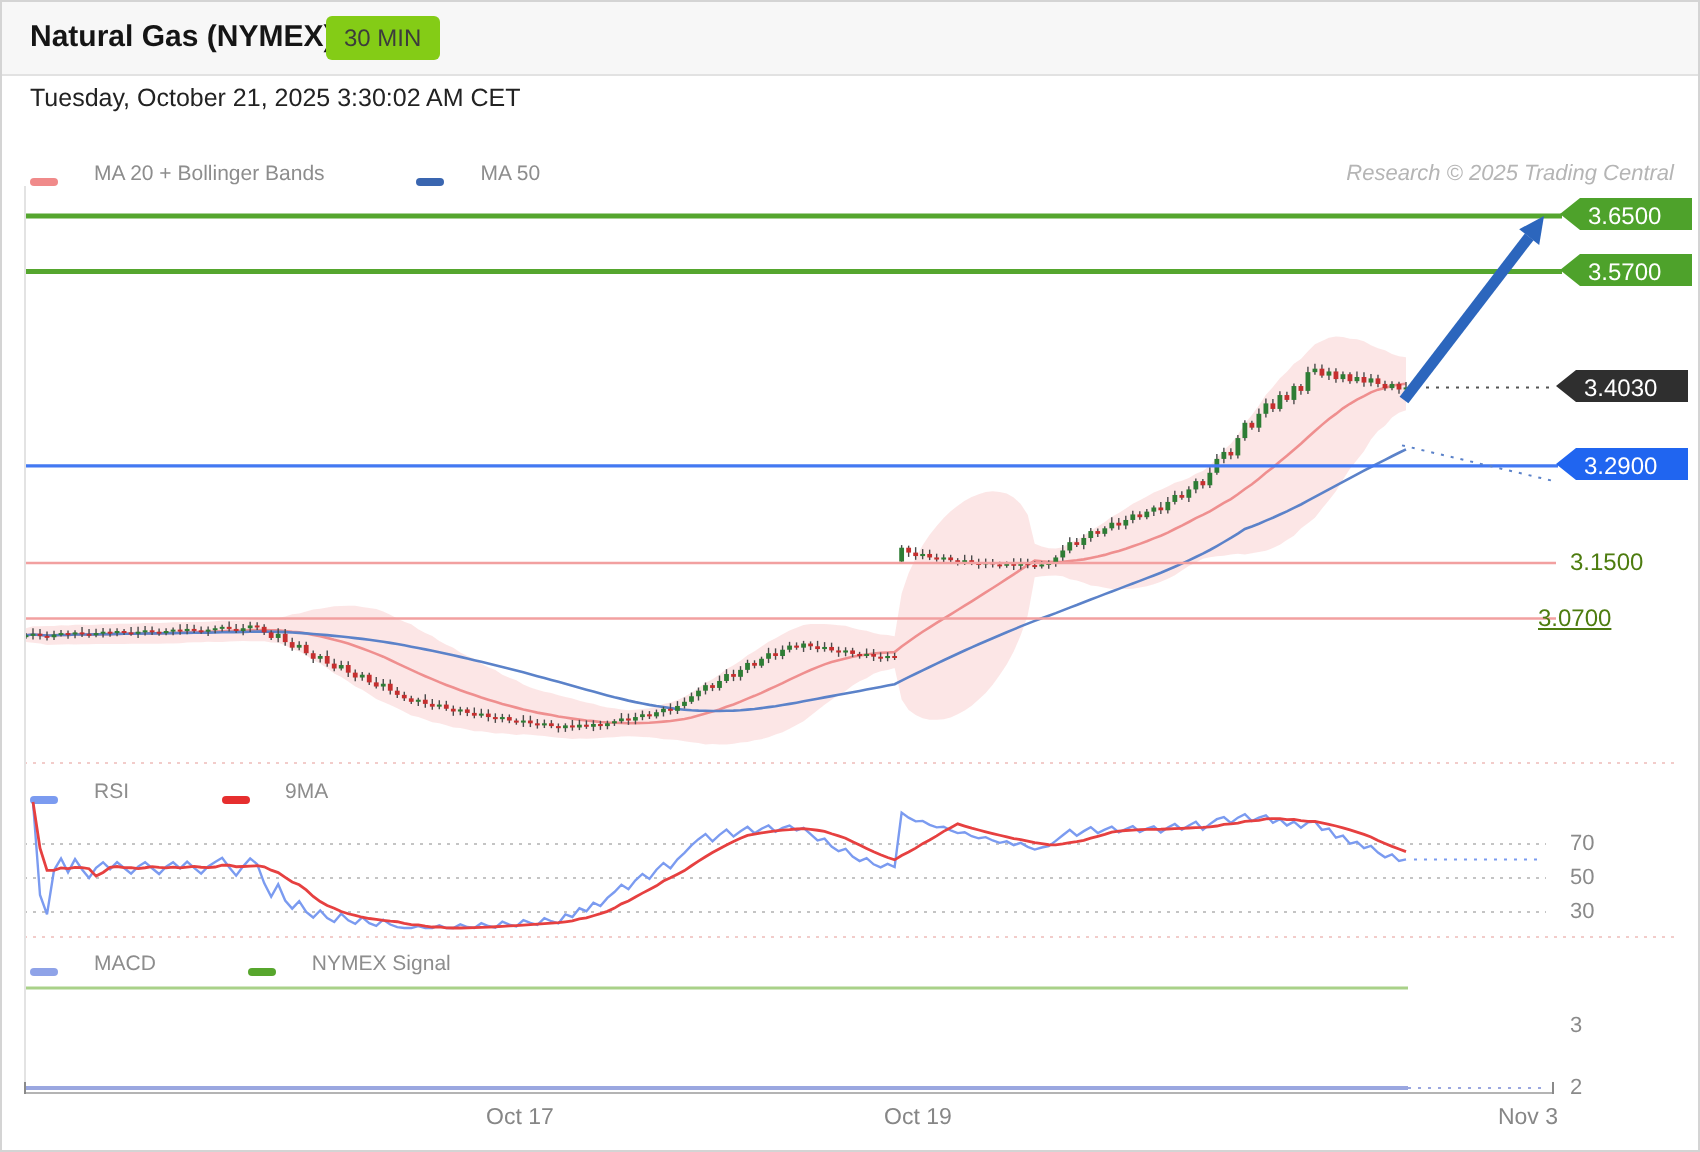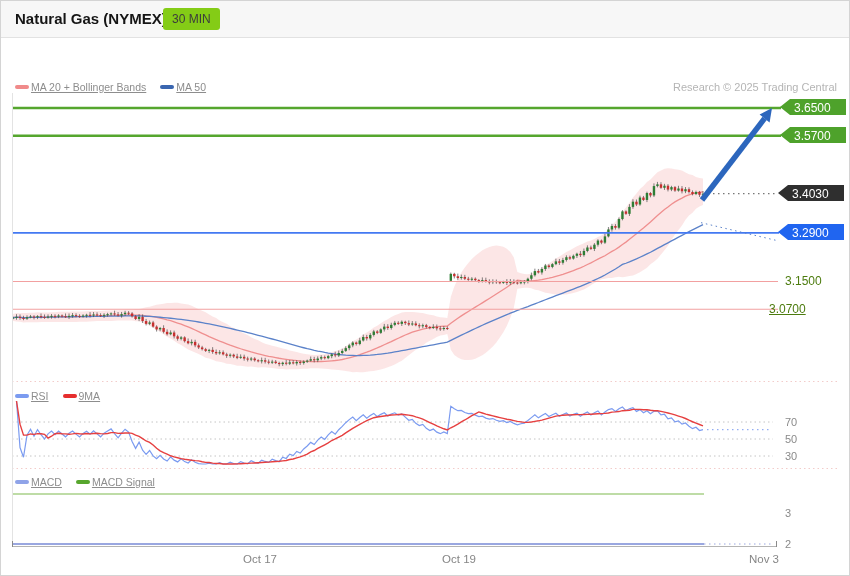--- a/index.html
+++ b/index.html
@@ -3,42 +3,43 @@
 <meta charset="utf-8">
 <style>
   html,body{margin:0;padding:0;background:#fff;}
   .frame{position:relative;width:848px;height:574px;border:1px solid #d4d4d4;background:#fff;
          font-family:"Liberation Sans",sans-serif;overflow:hidden;}
   .hdr{position:absolute;left:0;top:0;width:100%;height:36px;background:#f7f7f7;border-bottom:1px solid #e2e2e2;}
   .hdr-title{position:absolute;left:14px;top:9px;font-size:15px;font-weight:bold;color:#151515;}
   .hdr-badge{position:absolute;left:162px;top:7px;background:#84cc16;color:#3c3c3c;font-size:12px;
              padding:4px 9px;border-radius:3px;}
   .dateline{position:absolute;left:14px;top:41px;font-size:12.5px;color:#222;}
-  .legend{position:absolute;font-size:10.5px;color:#8d8d8d;display:flex;align-items:center;gap:2px;text-decoration:underline;}
+  .legend{position:absolute;font-size:10.5px;color:#8d8d8d;display:flex;align-items:flex-end;gap:18px;}
   .sw{display:inline-block;width:14px;height:4px;border-radius:2px;}
   .lg-gap{width:10px;}
-  .research{position:absolute;right:12px;top:80px;font-size:11px;color:#b5b5b5;}
+  .research{position:absolute;right:12px;top:80px;font-size:11px;color:#b5b5b5;font-style:italic;}
   svg{position:absolute;left:0;top:0;z-index:1;}
   .tag{position:absolute;height:16px;line-height:18px;color:#fff;font-size:12px;
        padding-left:14px;width:52px;z-index:2;
        clip-path:polygon(10px 0,100% 0,100% 100%,10px 100%,0 50%);}
   .lvl-txt{position:absolute;font-size:12px;color:#4d7c0f;z-index:2;}
   .ax-lbl{position:absolute;font-size:11.5px;color:#868686;z-index:2;transform:translateX(-50%);}
   .sc-lbl{position:absolute;font-size:11px;color:#8a8a8a;z-index:2;}
 </style>
 </head>
 <body>
 
 <div class="frame">
 
   <div class="hdr">
     <div class="hdr-title">Natural Gas (NYMEX)</div>
     <div class="hdr-badge">30 MIN</div>
   </div>
 
+  <div class="dateline">Tuesday, October 21, 2025 3:30:02 AM CET</div>
 
   <div class="legend" style="left:14px;top:80px;">
     <span class="sw" style="background:#f08a8a;"></span>
     <span>MA 20 + Bollinger Bands</span>
     <span class="lg-gap"></span>
     <span class="sw" style="background:#3a66b0;"></span>
     <span>MA 50</span>
   </div>
   <div class="research">Research © 2025 Trading Central</div>
 
@@ -48,21 +49,21 @@
     <span class="lg-gap"></span>
     <span class="sw" style="background:#e62e2e;"></span>
     <span>9MA</span>
   </div>
 
   <div class="legend" style="left:14px;top:475px;">
     <span class="sw" style="background:#8fa3e8;"></span>
     <span>MACD</span>
     <span class="lg-gap"></span>
     <span class="sw" style="background:#57a62d;"></span>
-    <span>MACD Signal</span>
+    <span>NYMEX Signal</span>
   </div>
 
   <svg id="chart-svg" width="848" height="574" viewBox="0 0 848 574">
       <defs>
         <clipPath id="cm">
           <rect x="11" y="92" width="766" height="290"></rect>
         </clipPath>
       </defs>
       <g clip-path="url(#cm)">
         <polygon points="12,313.1180000000001 15.50253807106599,312.07700000000006 19.00507614213198,312.1367632578597 22.507614213197968,312.04037370741406 26.01015228426396,311.9933972529345 29.51269035532995,311.633746876843 33.015228426395936,311.6919193548076 36.51776649746193,311.36536432457353 40.02030456852792,311.383 43.52284263959391,311.47256953376655 47.0253807106599,311.40109425597245 50.52791878172589,311.14177743813696 54.03045685279188,311.1280156772756 57.53299492385787,310.85964264375804 61.035532994923855,310.8212756527296 64.53807106598984,310.8721688236151 68.04060913705584,310.77956949597785 71.54314720812184,310.550701468237 75.04568527918782,310.50365052770906 78.5482233502538,310.53867321886503 82.0507614213198,310.4131713308277 85.55329949238579,310.15058256335595 89.05583756345177,310.110337028429 92.55837563451777,310.04631186916333 96.06091370558376,309.9689984461172 99.56345177664974,309.94937488697303 103.06598984771574,309.8519646328322 106.56852791878173,309.5772125547562 110.07106598984771,309.2006214205875 113.57360406091371,309.2108513028034 117.0761421319797,309.23053808670824 120.57868020304569,309.069337028429 124.08121827411168,308.6440945279151 127.58375634517766,308.4179139403917 131.08629441624367,308.4179139403917 134.58883248730965,308.0216697487115 138.09137055837564,307.97870044223043 141.59390862944161,307.2582008508989 145.0964467005076,306.1723830041211 148.5989847715736,305.73376324845697 152.1015228426396,304.76462339134537 155.60406091370558,303.74508729546784 159.10659898477158,303.34667721434494 162.60913705583758,302.7513268413274 166.11167512690355,302.09555504913817 169.61421319796955,301.994201791642 173.11675126903555,301.8261778123011 176.61928934010152,301.83042419678486 180.12182741116752,302.53104956505354 183.62436548223351,302.9830741224746 187.12690355329948,303.43799576355764 190.62944162436548,304.7251266218286 194.13197969543148,306.3974445951276 197.63451776649745,308.2403087675796 201.13705583756345,309.8253357329092 204.63959390862945,311.1498686658157 208.14213197969542,313.62480770944336 211.64467005076142,315.4524706527113 215.14720812182742,317.01464005926016 218.64974619289342,319.51283286086755 222.1522842639594,321.32297034017824 225.6548223350254,322.81811870364237 229.15736040609139,325.1896767885089 232.65989847715736,326.94168867399685 236.16243654822335,328.4091926731009 239.66497461928935,330.8293168904807 243.16751269035532,332.5734673930423 246.67005076142132,334.01535058892136 250.17258883248732,336.3227656216526 253.6751269035533,337.87737594369156 257.1776649746193,339.1536279849664 260.6802030456853,341.3026761100395 264.1827411167513,342.73619961167844 267.6852791878173,343.8233701115298 271.18781725888323,344.83569296196663 274.6903553299492,345.5290165923084 278.1928934010152,346.5988915749615 281.6954314720812,347.50722326175105 285.1979695431472,348.1885880766391 288.7005076142132,349.4098387372645 292.2030456852792,350.22535469373963 295.70558375634516,350.8952078190662 299.20812182741116,351.9615175200721 302.71065989847716,352.72182656483494 306.21319796954316,353.15816385265 309.71573604060916,353.7533440941979 313.21827411167516,354.07603133648513 316.7208121827411,353.8567329305506 320.2233502538071,353.4850030678772 323.7258883248731,353.12980693195686 327.2284263959391,352.22452580013845 330.7309644670051,351.0443062684834 334.2335025380711,350.25167703710815 337.73604060913704,349.0011974408462 341.23857868020303,347.40675932142705 344.74111675126903,345.38357977861574 348.24365482233503,343.055897194389 351.74619289340103,340.3607692869829 355.24873096446703,338.5861595272855 358.751269035533,336.23747930869877 362.25380710659897,333.5369256404723 365.75634517766497,331.5788467872881 369.25888324873097,329.3184879062145 372.76142131979697,326.6113104928004 376.26395939086296,324.66107750963556 379.76649746192896,322.2804218481514 383.2690355329949,319.87745047417536 386.7715736040609,318.1387230177511 390.2741116751269,316.0922389929158 393.7766497461929,314.24678361198687 397.2791878172589,312.92428744678693 400.7817258883249,311.50097445127153 404.28426395939084,311.01266416524595 407.78680203045684,310.94945753707293 411.28934010152284,310.9388360511076 414.79187817258884,311.23976980816315 418.29441624365484,311.65386878823534 421.79695431472084,311.886630002213 425.29949238578683,312.94236926440067 428.8020304568528,313.8363053201009 432.3045685279188,314.348580147362 435.8071065989848,315.5462154851079 439.3096446700508,316.27950981186007 442.81218274111677,316.53506253365447 446.31472081218277,317.11725080161403 449.8172588832487,295.75128317272674 453.3197969543147,285.54229059815754 456.8223350253807,278.0819770993334 460.3248730964467,271.5950635808573 463.8274111675127,266.401740152653 467.3299492385787,262.0357062956057 470.8324873096447,257.9817459443284 474.33502538071065,254.63172624894227 477.83756345177665,251.8824011501971 481.34010152284264,249.33912055831902 484.84263959390864,247.44485179230446 488.34517766497464,246.09792141335524 491.84771573604064,244.9851291949807 495.3502538071066,244.59494635968213 498.8527918781726,244.94074916436824 502.3553299492386,245.73525964033269 505.8578680203046,247.6877317013548 509.3604060913706,250.9931076097882 512.8629441624366,256.40434804210486 516.3654822335026,270.92046261505584 519.8680203045685,272.26272961313043 523.3705583756346,273.06773289485625 526.8730964467005,273.2095953353713 530.3756345177665,272.6509616863461 533.8781725888325,270.39219705975853 537.3807106598985,269.029210602835 540.8832487309645,266.96490000439724 544.3857868020305,264.1945847307343 547.8883248730965,262.2922012269082 551.3908629441624,260.0030670332799 554.8934010152284,257.3891390626059 558.3959390862944,255.51989062356878 561.8984771573604,253.31044929767657 565.4010152284264,250.87780141553657 568.9035532994924,249.17765408200108 572.4060913705584,247.19069626097328 575.9086294416244,245.24916118371155 579.4111675126903,243.87421940012317 582.9137055837564,242.19179061454685 586.4162436548223,240.39526224706557 589.9187817258884,239.37621849020132 593.4213197969543,238.00680139909804 596.9238578680203,235.9344963770059 600.4263959390863,234.5414251142975 603.9289340101523,231.76503193700694 607.4314720812183,228.05158651003762 610.9340101522843,223.9475064745897 614.4365482233503,220.82522321153664 617.9390862944163,216.4034415054362 621.4416243654822,210.7160247626908 624.9441624365483,206.54492931391792 628.4467005076142,201.70286023822678 631.9492385786803,196.40246602790876 635.4517766497462,192.52504154183214 638.9543147208122,188.10793485747035 642.4568527918782,184.89751798242946 645.9593908629441,180.91909673441097 649.4619289340102,178.51062449341947 652.9644670050761,174.68335961983973 656.4670050761422,171.15572493612035 659.9695431472081,169.46468947466263 663.4720812182741,167.84017198359086 666.9746192893401,167.21237366531602 670.4771573604061,167.5034325199749 673.9796954314721,168.34187898088754 677.4822335025381,168.67992686164035 680.9847715736041,169.58941279023298 684.4873096446701,171.6163449090435 687.989847715736,173.171533084693 691.4923857868021,174.0818226378569 694.994923857868,175.97521901990405 698.4974619289341,177.10752804221346 702,177.58933946463415 702,204.11576053536578 698.4974619289341,205.39567195778616 694.994923857868,207.74248098009616 691.4923857868021,211.82197736214343 687.989847715736,214.46726691530696 684.4873096446701,218.72905509095665 680.9847715736041,224.60768720976682 677.4822335025381,228.98717313835937 673.9796954314721,233.4198210191125 670.4771573604061,238.83866748002467 666.9746192893401,244.6817263346835 663.4720812182741,249.15482801640883 659.9695431472081,253.42931052533714 656.4670050761422,257.8454750638794 652.9644670050761,260.6332403801598 649.4619289340102,263.2948755065803 645.9593908629441,266.85480326558877 642.4568527918782,268.9488820175703 638.9543147208122,271.32516514252995 635.4517766497462,273.0152584581675 631.9492385786803,274.41223397209154 628.4467005076142,274.94143976177315 624.9441624365483,275.6860706860823 621.4416243654822,276.26887523730943 617.9390862944163,275.85585849456345 614.4365482233503,276.2226767884632 610.9340101522843,276.88269352541033 607.4314720812183,277.0814134899622 603.9289340101523,277.6707680629933 600.4263959390863,278.3643748857027 596.9238578680203,280.2331036229941 593.4213197969543,281.9777986009017 589.9187817258884,284.2865815097988 586.4162436548223,286.59873775293477 582.9137055837564,288.3763093854529 579.4111675126903,289.8515805998766 575.9086294416244,291.1138388162882 572.4060913705584,292.0871037390265 568.9035532994924,292.7026459179988 565.4010152284264,293.43149858446316 561.8984771573604,293.4972507023232 558.3959390862944,293.4045093764313 554.8934010152284,293.47846093739395 551.3908629441624,292.8771329667199 547.8883248730965,292.18419877309157 544.3857868020305,291.7045152692656 540.8832487309645,290.3915999956023 537.3807106598985,289.29888939716477 533.8781725888325,288.66460294024137 530.3756345177665,287.16923831365386 526.8730964467005,286.78410466462856 523.3705583756346,286.8565671051435 519.8680203045685,287.141070386869 516.3654822335026,287.65053738494396 512.8629441624366,306.7123519578951 509.3604060913706,316.66929239021135 505.8578680203046,324.7285682986451 502.3553299492386,331.22674035966736 498.8527918781726,336.5322508356321 495.3502538071066,341.3890536403179 491.84771573604064,345.4751708050194 488.34517766497464,348.76927858664504 484.84263959390864,351.829248207696 481.34010152284264,354.30717944168146 477.83756345177665,356.10139884980345 474.33502538071065,357.689573751058 470.8324873096447,358.6423540556717 467.3299492385787,358.89119370439425 463.8274111675127,358.93205984734743 460.3248730964467,358.1456364191431 456.8223350253807,356.44732290066656 453.3197969543147,353.98380940184256 449.8172588832487,348.8063168272736 446.31472081218277,332.992349198386 442.81218274111677,333.9909374663456 439.3096446700508,334.59349018814 435.8071065989848,335.9166845148924 432.3045685279188,338.12061985263847 428.8020304568528,339.63919467989933 425.29949238578683,341.78233073559943 421.79695431472084,344.53836999778684 418.29441624365484,346.506131211765 414.79187817258884,348.8287301918368 411.28934010152284,351.4198639488925 407.78680203045684,354.150542462927 404.28426395939084,356.9327358347541 400.7817258883249,359.6715255487285 397.2791878172589,361.51001255321285 393.7766497461929,363.4146163880128 390.2741116751269,365.10856100708423 386.7715736040609,366.2891769822488 383.2690355329949,367.6040495258245 379.76649746192896,368.5669781518484 376.26395939086296,369.17052249036425 372.76142131979697,369.9962895071995 369.25888324873097,370.30801209378575 365.75634517766497,370.85835321271173 362.25380710659897,371.2598743595279 358.751269035533,371.19652069130143 355.24873096446703,371.03394047271456 351.74619289340103,371.2372307130166 348.24365482233503,370.5547028056107 344.74111675126903,370.10082022138414 341.23857868020303,369.5697406785725 337.73604060913704,369.0510025591535 334.2335025380711,368.7721229628919 330.7309644670051,368.6040937315167 327.2284263959391,368.0137741998615 323.7258883248731,367.6289930680431 320.2233502538071,367.4819969321229 316.7208121827411,367.2490670694495 313.21827411167516,367.13386866351505 309.71573604060916,367.28305590580237 306.21319796954316,367.63533614735024 302.71065989847716,367.79407343516533 299.20812182741116,368.03388247992785 295.70558375634516,368.2673921809341 292.2030456852792,368.3126453062606 288.7005076142132,368.22596126273567 285.1979695431472,368.4409119233612 281.6954314720812,368.08127673824896 278.1928934010152,367.9139084250385 274.6903553299492,367.56108340769185 271.18781725888323,367.03990703803373 267.6852791878173,366.8030298884703 264.1827411167513,366.36340038832157 260.6802030456853,366.1660238899606 257.1776649746193,366.47597201503334 253.6751269035533,365.9478240563087 250.17258883248732,365.5939343783478 246.67005076142132,365.7846494110791 243.16751269035532,365.1445326069581 239.66497461928935,364.66788310951927 236.16243654822335,364.6590073268989 232.65989847715736,363.7669113260032 229.15736040609139,363.05522321149067 225.6548223350254,362.7548812963573 222.1522842639594,361.61282965982144 218.64974619289342,360.64696713913213 215.14720812182742,360.1609599407394 211.64467005076142,358.7736293472883 208.14213197969542,357.5129922905564 204.63959390862945,356.69143133418436 201.13705583756345,354.8235642670909 197.63451776649745,353.1120912324204 194.13197969543148,351.55435540487235 190.62944162436548,349.96487337817155 187.12690355329948,348.47600423644246 183.62436548223351,346.15492587752556 180.12182741116752,343.9350504349467 176.61928934010152,342.2413758032151 173.11675126903555,339.7819221876987 169.61421319796955,337.46249820835794 166.11167512690355,335.69554495086163 162.60913705583758,333.13127315867223 159.10659898477158,330.80092278565473 155.60406091370558,329.1533127045319 152.1015228426396,326.6763766086544 148.5989847715736,324.59683675154326 145.0964467005076,323.56831699587894 141.59390862944161,321.68439914910084 138.09137055837564,320.3739995577695 134.58883248730965,320.22693025128865 131.08629441624367,319.62248605960826 127.58375634517766,319.62248605960826 124.08121827411168,319.604505472085 120.57868020304569,319.5609629715712 117.0761421319797,319.57326191329184 113.57360406091371,319.69704869719646 110.07106598984771,320.01957857941255 106.56852791878173,319.9899874452436 103.06598984771574,319.92343536716777 99.56345177664974,320.068925113027 96.06091370558376,320.1187015538827 92.55837563451777,320.2495881308367 89.05583756345177,320.60196297157097 85.55329949238579,320.80461743664404 82.0507614213198,320.75022866917215 78.5482233502538,320.8329267811349 75.04568527918782,320.88255999860667 71.54314720812184,320.9288540873186 68.04060913705584,320.88595991578677 64.53807106598984,320.91583117638487 61.035532994923855,320.9667243472703 57.53299492385787,321.02750021338466 54.03045685279188,320.9802920150321 50.52791878172589,321.05105589519616 47.0253807106599,321.0178148349366 43.52284263959391,321.07883046623346 40.02030456852792,321.0989999999998 36.51776649746193,321.2033856754264 33.015228426395936,321.18665207376387 29.51269035532995,321.31091978982374 26.01015228426396,321.3214027470655 22.507614213197968,321.48262629258613 19.00507614213198,320.8079034088071 15.50253807106599,320.4050000000001 12,320.058 " fill="#f6a4a4" opacity="0.28"></polygon>

